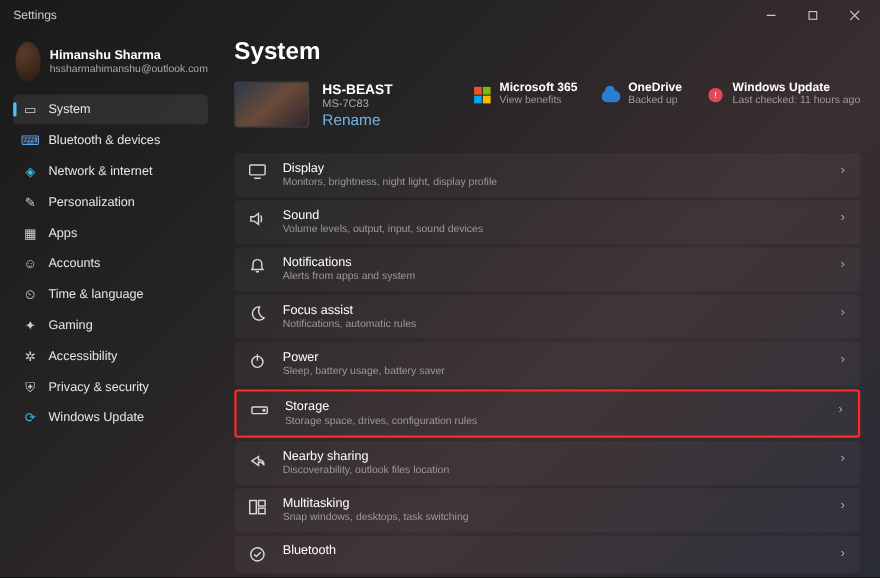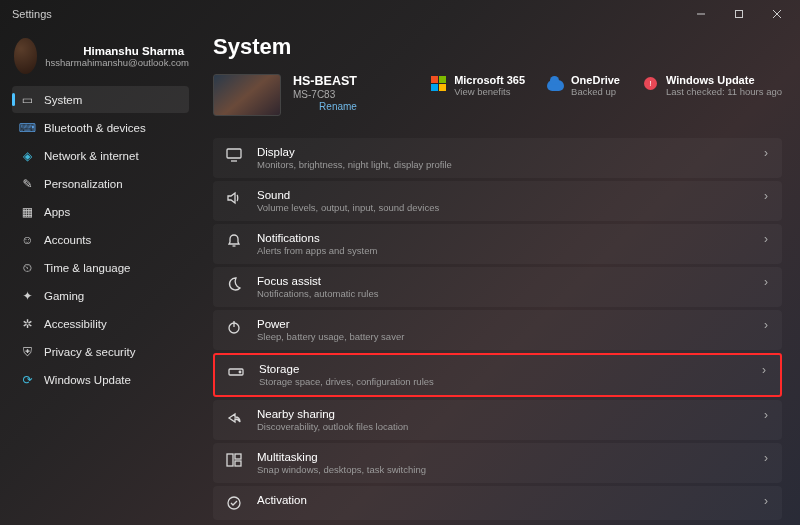--- a/index.html
+++ b/index.html
@@ -7,40 +7,40 @@
 .window { width:800px; height:525px; background:linear-gradient(135deg,#1a1a1a 0%,#262425 35%,#3a2e30 65%,#292b37 100%); display:flex; flex-direction:column; }
 .titlebar { height:28px; display:flex; align-items:center; padding:0 4px 0 12px; color:#ccc; }
 .titlebar .t-left { font-size:11px; }
 .titlebar .t-right { margin-left:auto; display:flex; }
 .winbtn { width:38px; height:28px; display:flex; align-items:center; justify-content:center; color:#ccc; font-size:12px; cursor:pointer; }
 .winbtn svg { width:10px; height:10px; stroke:#ccc; fill:none; stroke-width:1; }
 .body { flex:1; display:flex; overflow:hidden; }
 .sidebar { width:195px; padding:4px 6px 0 12px; display:flex; flex-direction:column; }
 .user { display:flex; align-items:center; gap:8px; padding:6px 0 12px 2px; }
 .avatar { width:36px; height:36px; border-radius:50%; background:radial-gradient(circle at 30% 30%,#5a3d2a,#2a1810); }
-.user .name { font-size:11.5px; font-weight:600;margin-left:38px; }
+.user .name { font-size:11.5px; font-weight:600; }
 .user .email { font-size:9.5px; color:#aaa; }
 .search { position:relative; margin:4px 2px 10px 0; }
 .search input { width:100%; background:#2a2a2f; border:none; border-bottom:1px solid #888; padding:6px 26px 6px 8px; color:#fff; font-size:10.5px; outline:none; }
 .search .sicon { position:absolute; right:8px; top:5px; color:#bbb; font-size:12px; }
 .nav { display:flex; flex-direction:column; gap:1px; }
 .nav-item { display:flex; align-items:center; gap:9px; padding:6px 8px; border-radius:4px; color:#e6e6e6; font-size:11.5px; cursor:pointer; position:relative; }
 .nav-item.active { background:rgba(255,255,255,0.08); }
 .nav-item.active::before { content:""; position:absolute; left:0; top:7px; bottom:7px; width:3px; background:#4cc2ff; border-radius:2px; }
 .nav-item .nicon { width:15px; height:15px; display:flex; align-items:center; justify-content:center; color:#cfcfcf; font-size:12px; }
 .main { flex:1; padding:6px 18px 0 18px; overflow-y:auto; }
 .main h1 { font-size:22px; font-weight:600; margin-bottom:14px; }
 .hero { display:flex; align-items:flex-start; gap:12px; margin-bottom:22px; }
 .thumb { width:68px; height:42px; border-radius:3px; background:linear-gradient(140deg,#2b3a4a,#6a4a3a 50%,#30262e); border:1px solid #444; }
 .device { flex:0 0 auto; margin-right:auto; }
 .device .dn { font-size:12.5px; font-weight:600; }
 .device .dm { font-size:10px; color:#aaa; margin-top:1px; }
-.device .dr { font-size:10px; color:#6fb7e6; margin-top:1px; cursor:pointer;text-align:right; }
+.device .dr { font-size:14px; color:#6fb7e6; margin-top:1px; cursor:pointer; }
 .cards { display:flex; gap:22px; align-items:flex-start; }
-.card { display:flex; gap:7px; align-items:flex-start; cursor:pointer; }
+.card { display:flex; gap:7px; align-items:center; cursor:pointer; }
 .card .cicon { width:17px; height:17px; display:flex; align-items:center; justify-content:center; font-size:13px; margin-top:1px; }
 .card .ct { font-size:11px; font-weight:600; }
 .card .cs { font-size:9.5px; color:#9c9c9c; }
 .list { display:flex; flex-direction:column; gap:3px; }
 .row { display:flex; gap:14px; padding:8px 14px 8px 12px; background:rgba(255,255,255,0.035); border-radius:4px; cursor:pointer; }
 .row .ricon { width:18px; height:18px; display:flex; align-items:center; justify-content:center; color:#d8d8d8; }
 .row .ricon svg { width:16px; height:16px; stroke:#d8d8d8; fill:none; stroke-width:1.3; }
 .row .rtext { flex:1; }
 .row .rt { font-size:11.5px; color:#fff; }
 .row .rs { font-size:9.5px; color:#9a9a9a; margin-top:1px; }
@@ -286,20 +286,20 @@
           <div class="chev">›</div>
         </div>
         <div class="row">
           <div class="ricon">
               <svg viewBox="0 0 16 16">
                 <circle cx="8" cy="8" r="6"></circle>
                 <path d="M5 8l2 2 4-4"></path>
               </svg>
             </div>
           <div class="rtext">
-              <div class="rt">Activation</div>
+              <div class="rt">Bluetooth</div>
             </div>
           <div class="chev">›</div>
         </div>
       </div>
     </div>
   </div>
 </div>
 
 </body></html>

